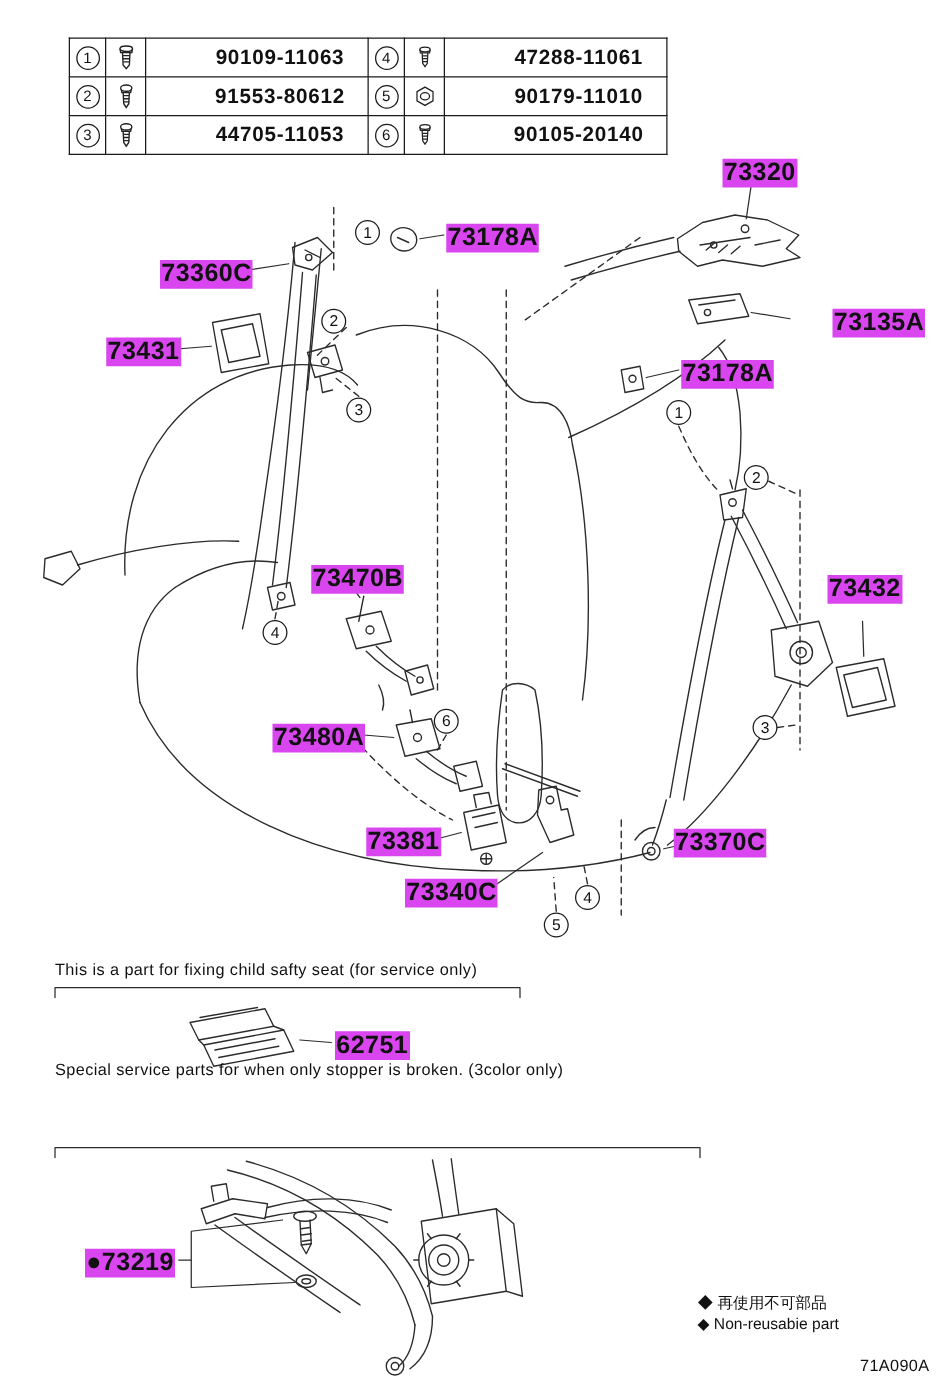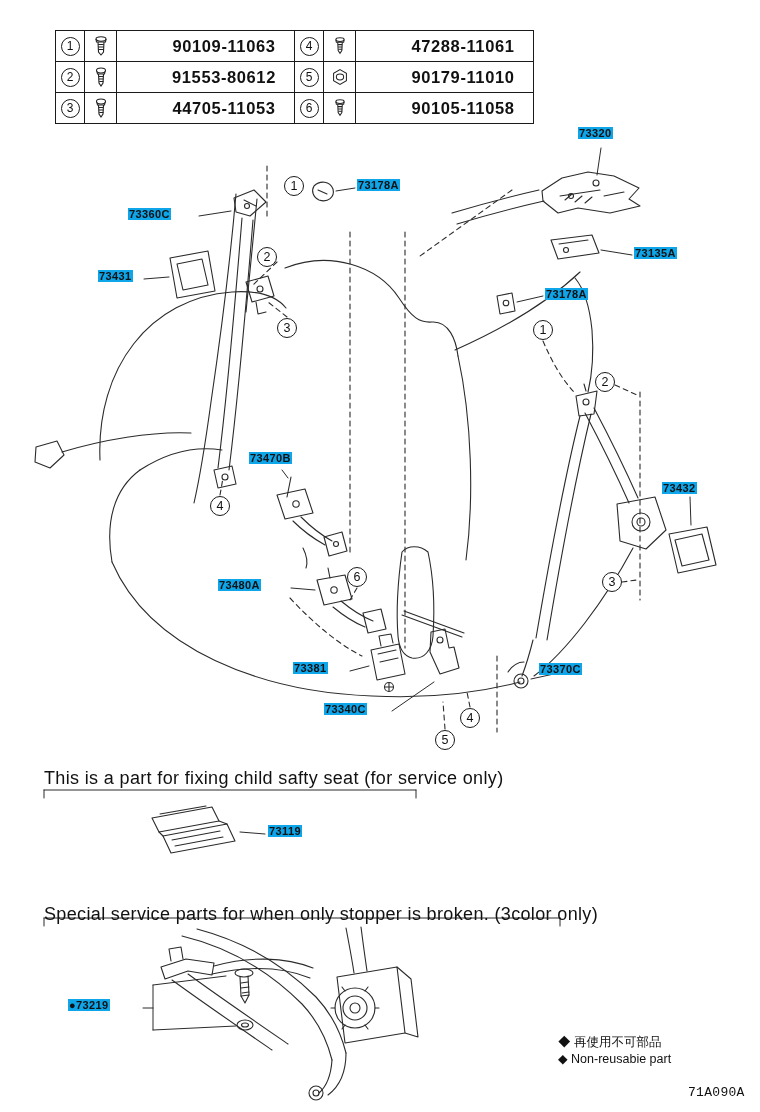--- a/index.html
+++ b/index.html
@@ -25,27 +25,27 @@
 
   
   .callout {
     position:absolute; width:20px; height:20px; border:1.3px solid #1a1a1a; border-radius:50%;
     background:#fff; display:flex; align-items:center; justify-content:center;
     font-size:12.5px; line-height:1; z-index:3;
   }
 
   
   .part-label {
-    position:absolute; font-size:11px; font-weight:600; letter-spacing:.4px;
-    white-space:nowrap; z-index:3; background:#0ea5e9; padding:0 1px;
+    position:absolute; font-size:20px; font-weight:600; letter-spacing:.4px;
+    white-space:nowrap; z-index:3; background:#d946ef; padding:0 1px;
   }
 
-  .note { position:absolute; font-size:18px; letter-spacing:.35px; white-space:nowrap; z-index:3; }
+  .note { position:absolute; font-size:13px; letter-spacing:.35px; white-space:nowrap; z-index:3; }
   .legend-line { position:absolute; font-size:12.5px; white-space:nowrap; z-index:3; }
-  .diagram-code { position:absolute; font-size:13px; letter-spacing:.3px; z-index:3;font-family:Liberation Mono, monospace; }
+  .diagram-code { position:absolute; font-size:13px; letter-spacing:.3px; z-index:3; }
 </style>
 </head>
 <body>
 
 <div class="page">
 
   <svg class="art" width="760" height="1112" viewBox="0 0 760 1112">
     <g fill="none" stroke="#2b2b2b" stroke-width="1.1" stroke-linecap="round" stroke-linejoin="round">
 
       <g>
@@ -291,52 +291,52 @@
                 <path d="M9.8 11.5 h4.6 M10 14 h4.4 M10.2 16.5 h4.2"></path>
               </svg></span></td>
       <td class="part">44705-11053</td>
       <td class="num"><span class="circ">6</span></td>
       <td class="icon"><span><svg width="22" height="22" viewBox="0 0 24 24" fill="none" stroke="#222" stroke-width="1.1">
                 <ellipse cx="12" cy="5" rx="4.5" ry="2"></ellipse>
                 <path d="M7.5 5 L8 8 L16 8 L16.5 5"></path>
                 <path d="M9.5 8 L10 17 L12 20 L14 17 L14.5 8"></path>
                 <path d="M9.8 10.5 h4.6 M10 13 h4.4 M10.2 15.5 h4.2"></path>
               </svg></span></td>
-      <td class="part">90105-11058</td>
+      <td class="part">90105-20140</td>
     </tr>
   </tbody>
     </table>
 
   <div class="part-label" style="left:578px;top:127px">73320</div>
   <div class="part-label" style="left:357px;top:179px">73178A</div>
   <div class="part-label" style="left:128px;top:208px">73360C</div>
-  <div class="part-label" style="left:98px;top:270px">73431</div>
-  <div class="part-label" style="left:634px;top:247px">73135A</div>
+  <div class="part-label" style="left:85px;top:270px">73431</div>
+  <div class="part-label" style="left:666px;top:247px">73135A</div>
   <div class="part-label" style="left:545px;top:288px">73178A</div>
   <div class="part-label" style="left:249px;top:452px">73470B</div>
-  <div class="part-label" style="left:662px;top:482px">73432</div>
+  <div class="part-label" style="left:662px;top:460px">73432</div>
   <div class="part-label" style="left:218px;top:579px">73480A</div>
   <div class="part-label" style="left:293px;top:662px">73381</div>
   <div class="part-label" style="left:539px;top:663px">73370C</div>
   <div class="part-label" style="left:324px;top:703px">73340C</div>
-  <div class="part-label" style="left:268px;top:825px">73119</div>
+  <div class="part-label" style="left:268px;top:825px">62751</div>
   <div class="part-label" style="left:68px;top:999px">●73219</div>
 
   <span class="callout" style="left:284px;top:176px">1</span>
   <span class="callout" style="left:257px;top:247px">2</span>
   <span class="callout" style="left:277px;top:318px">3</span>
   <span class="callout" style="left:533px;top:320px">1</span>
   <span class="callout" style="left:595px;top:372px">2</span>
   <span class="callout" style="left:210px;top:496px">4</span>
   <span class="callout" style="left:347px;top:567px">6</span>
   <span class="callout" style="left:602px;top:572px">3</span>
   <span class="callout" style="left:460px;top:708px">4</span>
   <span class="callout" style="left:435px;top:730px">5</span>
 
   <div class="note" style="left:44px;top:768px">This is a part for fixing child safty seat (for service only)</div>
-  <div class="note" style="left:44px;top:904px">Special service parts for when only stopper is broken. (3color only)</div>
+  <div class="note" style="left:44px;top:848px">Special service parts for when only stopper is broken. (3color only)</div>
 
   <div class="legend-line" style="left:558px;top:1034px">◆ 再使用不可部品</div>
   <div class="legend-line" style="left:558px;top:1051px">◆ Non-reusabie part</div>
 
   <div class="diagram-code" style="left:688px;top:1085px">71A090A</div>
 
 </div>
 
 </body></html>

